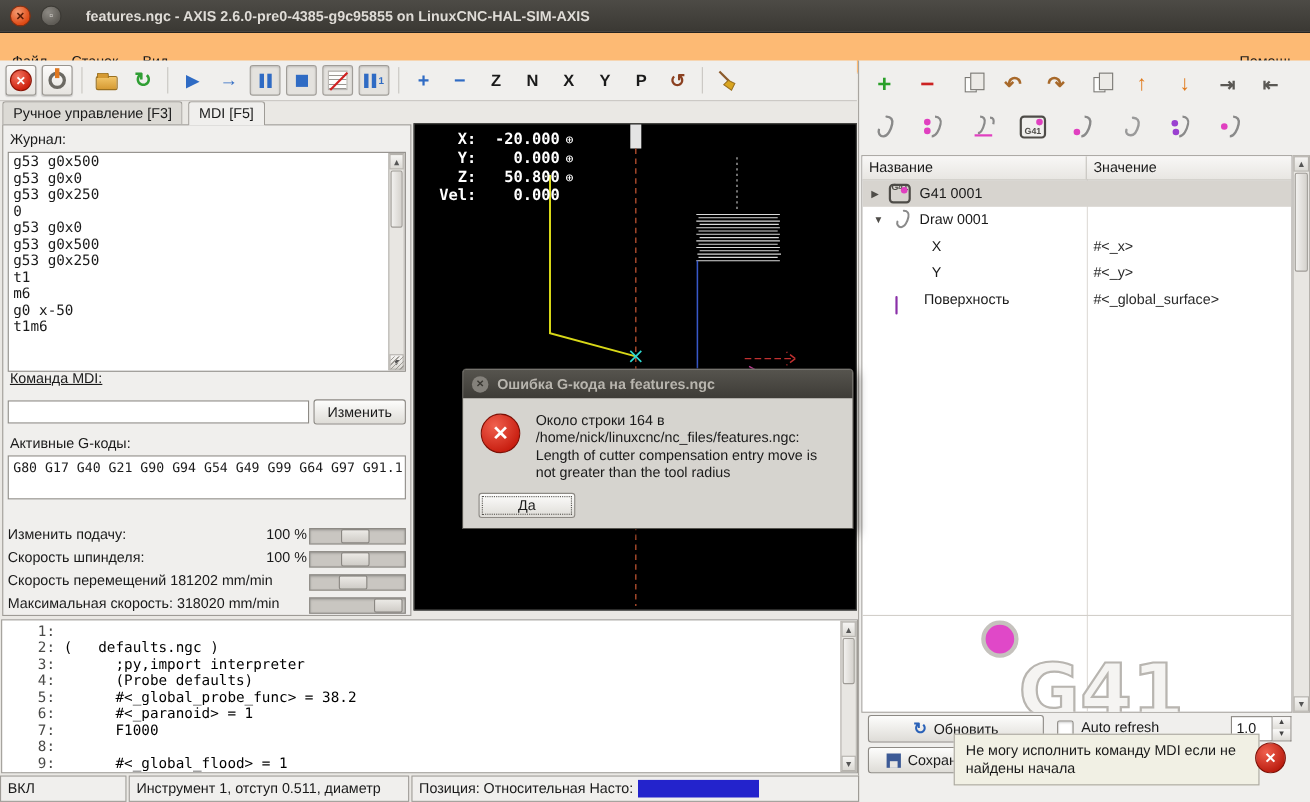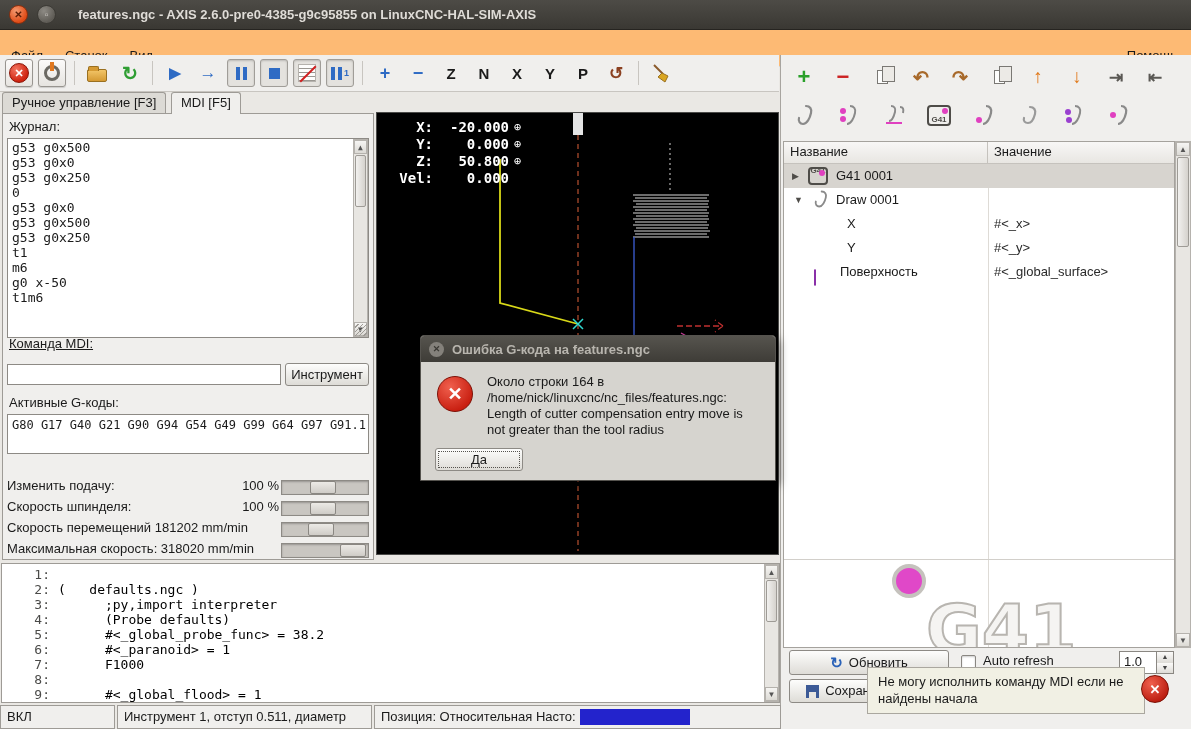--- a/index.html
+++ b/index.html
@@ -329,21 +329,21 @@
       <div class="vscroll" style="right:0; top:0; width:15px; height:198px;">
         <div class="arr up">▲</div>
         <div class="thumb" style="top:15px; height:52px;"></div>
         <div class="arr dn">▼</div>
       </div>
       <div class="grip"></div>
     </div>
 
     <span class="lbl" style="top:222px;text-decoration:underline;">Команда MDI:</span>
     <input class="mdi-input" value="" style="">
-    <div class="btn" id="execute-btn">Инструмент</div>
+    <div class="btn" id="execute-btn">Изменить</div>
 
     <span class="lbl" style="top:281px;">Активные G-коды:</span>
     <div class="gcodes-box">
       <div>G80 G17 G40 G21 G90 G94 G54 G49 G99 G64 G97 G91.1</div>
     </div>
 
     <div class="slider-row" style="top:364px;">
       <span>Изменить подачу:</span>
       <span class="sl-val">100 %</span>
       <span class="sl-trough">

